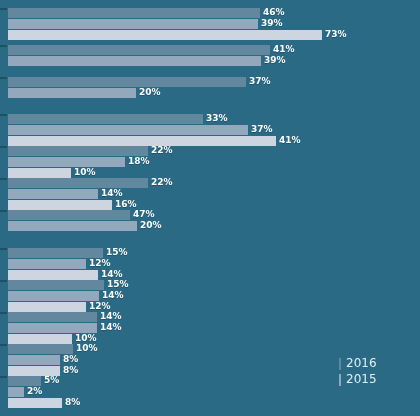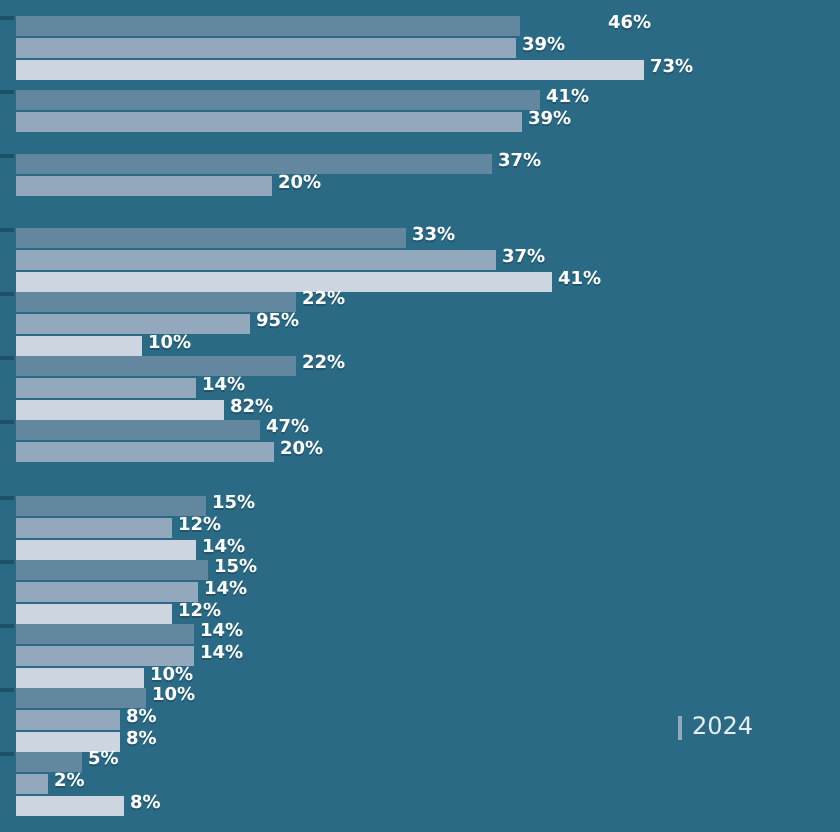--- a/index.html
+++ b/index.html
@@ -44,21 +44,21 @@
 </style>
 </head>
 <body style="background: rgb(42, 106, 133);">
 
 <div id="chart">
   <div id="groups">
       <div class="grp" style="top: 8px;">
         <div class="tick" style="background: rgb(29, 81, 102);"></div>
         <div class="row">
           <div class="bar" style="width: 252px; background: rgb(98, 135, 159);"></div>
-          <span class="val" style="left: 263px; color: rgb(255, 255, 255); margin-left: 41px;">46%</span>
+          <span class="val" style="left: 263px; color: rgb(255, 255, 255);">46%</span>
         </div>
         <div class="row">
           <div class="bar" style="width: 250px; background: rgb(147, 168, 189);"></div>
           <span class="val" style="left: 261px; color: rgb(255, 255, 255);">39%</span>
         </div>
         <div class="row">
           <div class="bar" style="width: 314px; background: rgb(204, 213, 224);"></div>
           <span class="val" style="left: 325px; color: rgb(255, 255, 255);">73%</span>
         </div>
       </div>
@@ -100,40 +100,40 @@
         </div>
       </div>
       <div class="grp" style="top: 146px;">
         <div class="tick" style="background: rgb(29, 81, 102);"></div>
         <div class="row">
           <div class="bar" style="width: 140px; background: rgb(98, 135, 159);"></div>
           <span class="val" style="left: 151px; color: rgb(255, 255, 255);">22%</span>
         </div>
         <div class="row">
           <div class="bar" style="width: 117px; background: rgb(147, 168, 189);"></div>
-          <span class="val" style="left: 128px; color: rgb(255, 255, 255);">95%</span>
+          <span class="val" style="left: 128px; color: rgb(255, 255, 255);">18%</span>
         </div>
         <div class="row">
           <div class="bar" style="width: 63px; background: rgb(204, 213, 224);"></div>
           <span class="val" style="left: 74px; color: rgb(255, 255, 255);">10%</span>
         </div>
       </div>
       <div class="grp" style="top: 178px;">
         <div class="tick" style="background: rgb(29, 81, 102);"></div>
         <div class="row">
           <div class="bar" style="width: 140px; background: rgb(98, 135, 159);"></div>
           <span class="val" style="left: 151px; color: rgb(255, 255, 255);">22%</span>
         </div>
         <div class="row">
           <div class="bar" style="width: 90px; background: rgb(147, 168, 189);"></div>
           <span class="val" style="left: 101px; color: rgb(255, 255, 255);">14%</span>
         </div>
         <div class="row">
           <div class="bar" style="width: 104px; background: rgb(204, 213, 224);"></div>
-          <span class="val" style="left: 115px; color: rgb(255, 255, 255);">82%</span>
+          <span class="val" style="left: 115px; color: rgb(255, 255, 255);">16%</span>
         </div>
       </div>
       <div class="grp" style="top: 210px;">
         <div class="tick" style="background: rgb(29, 81, 102);"></div>
         <div class="row">
           <div class="bar" style="width: 122px; background: rgb(98, 135, 159);"></div>
           <span class="val" style="left: 133px; color: rgb(255, 255, 255);">47%</span>
         </div>
         <div class="row">
           <div class="bar" style="width: 129px; background: rgb(147, 168, 189);"></div>
@@ -211,17 +211,21 @@
           <span class="val" style="left: 27px; color: rgb(255, 255, 255);">2%</span>
         </div>
         <div class="row">
           <div class="bar" style="width: 54px; background: rgb(204, 213, 224);"></div>
           <span class="val" style="left: 65px; color: rgb(255, 255, 255);">8%</span>
         </div>
       </div>
     </div>
   <div id="legend">
       <div class="lg">
+        <span class="sw" style="background: rgb(98, 135, 159);"></span>
+        <span class="lbl" style="color: rgb(231, 237, 243);">2016</span>
+      </div>
+      <div class="lg">
         <span class="sw" style="background: rgb(147, 168, 189);"></span>
-        <span class="lbl" style="color: rgb(231, 237, 243);">2024</span>
+        <span class="lbl" style="color: rgb(231, 237, 243);">2015</span>
       </div>
     </div>
 </div>
 
 </body></html>

